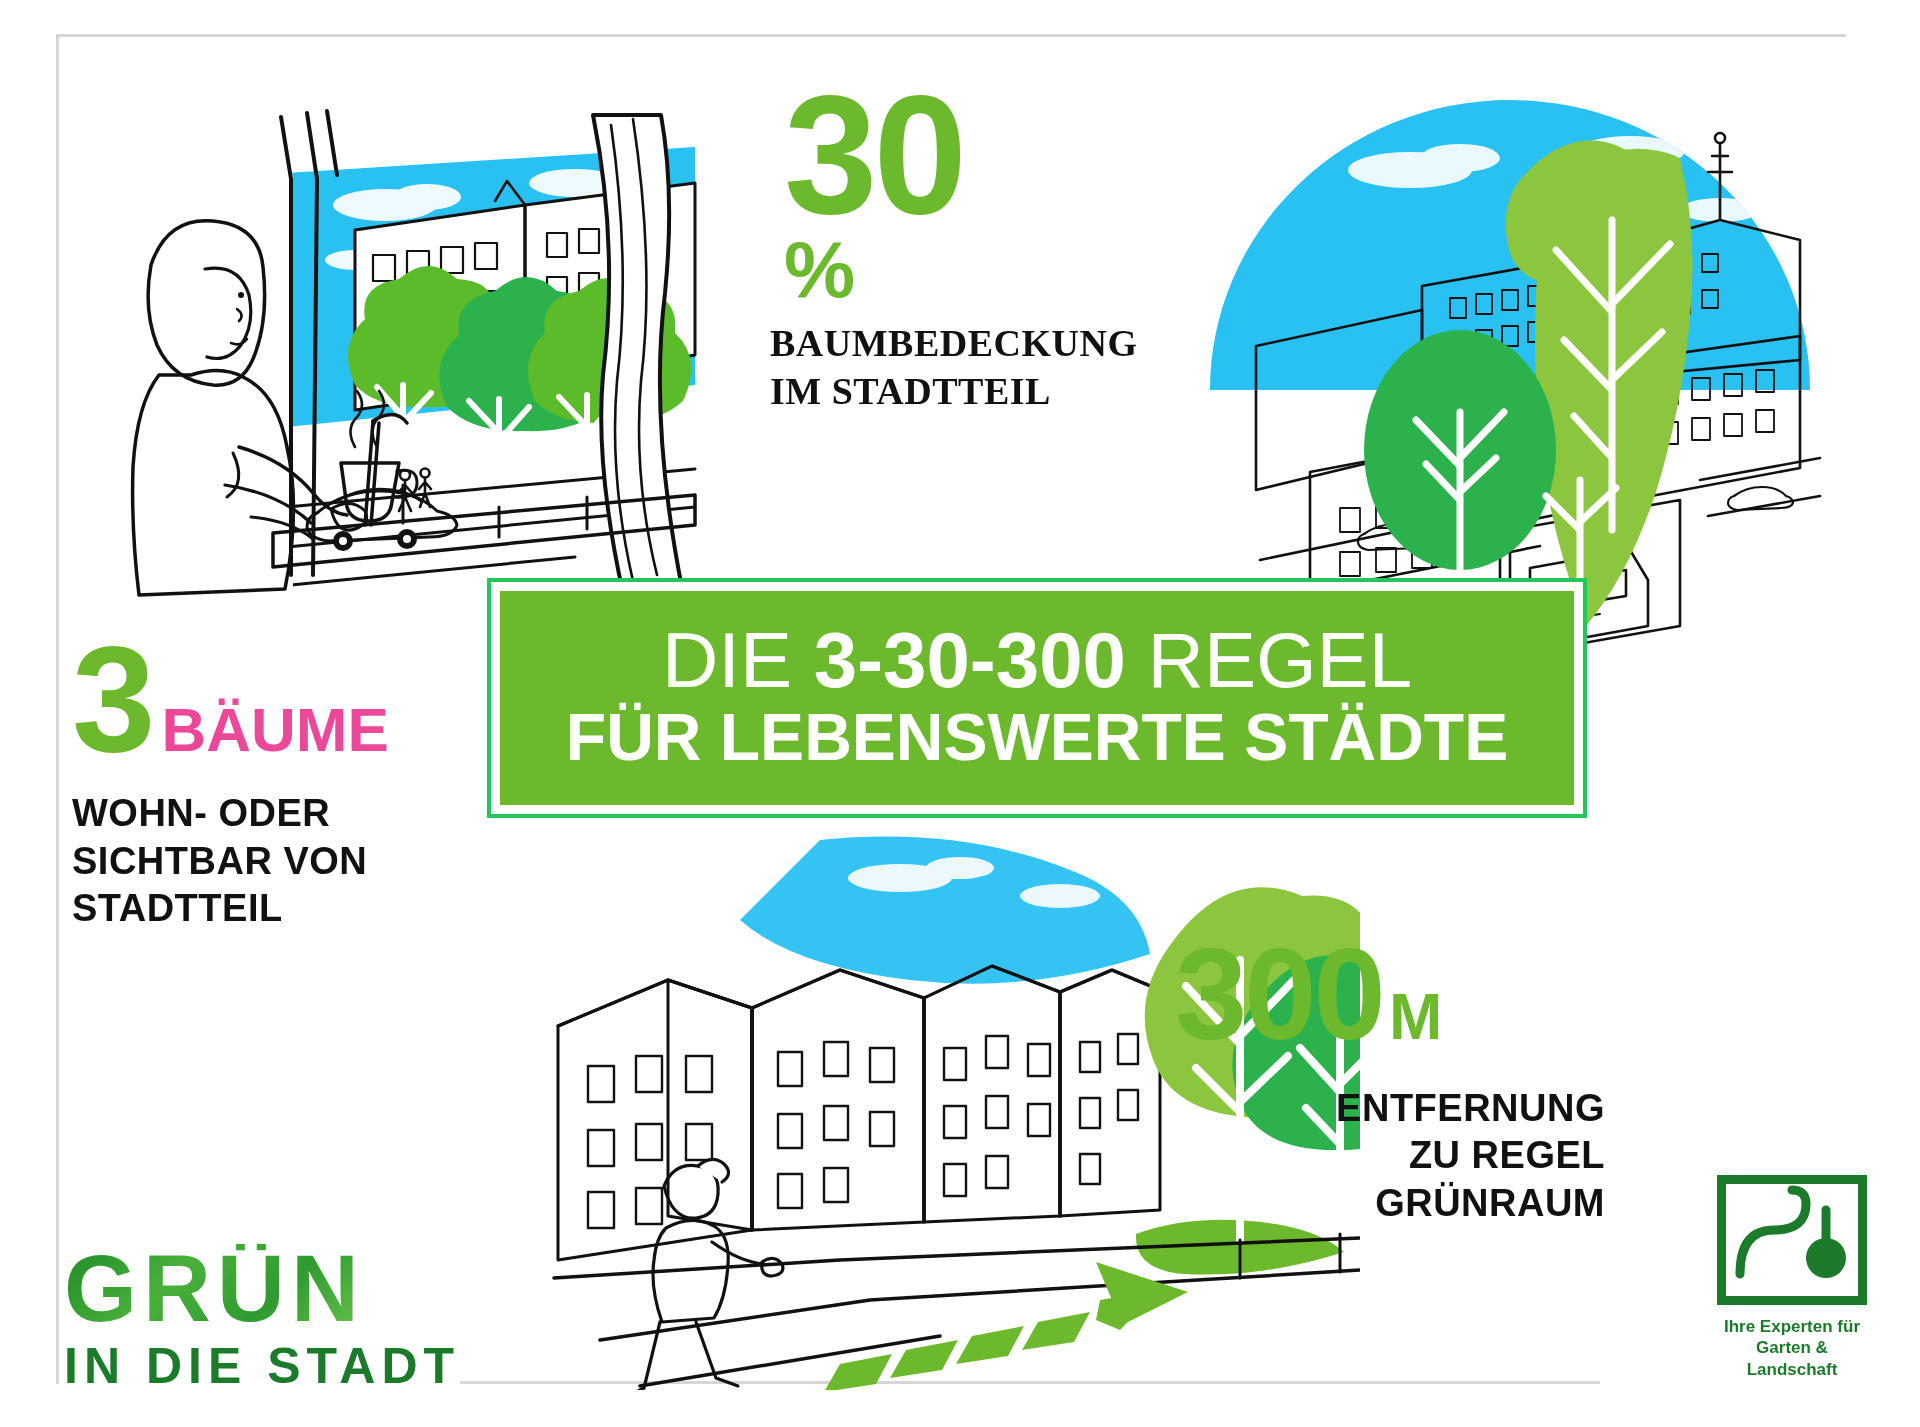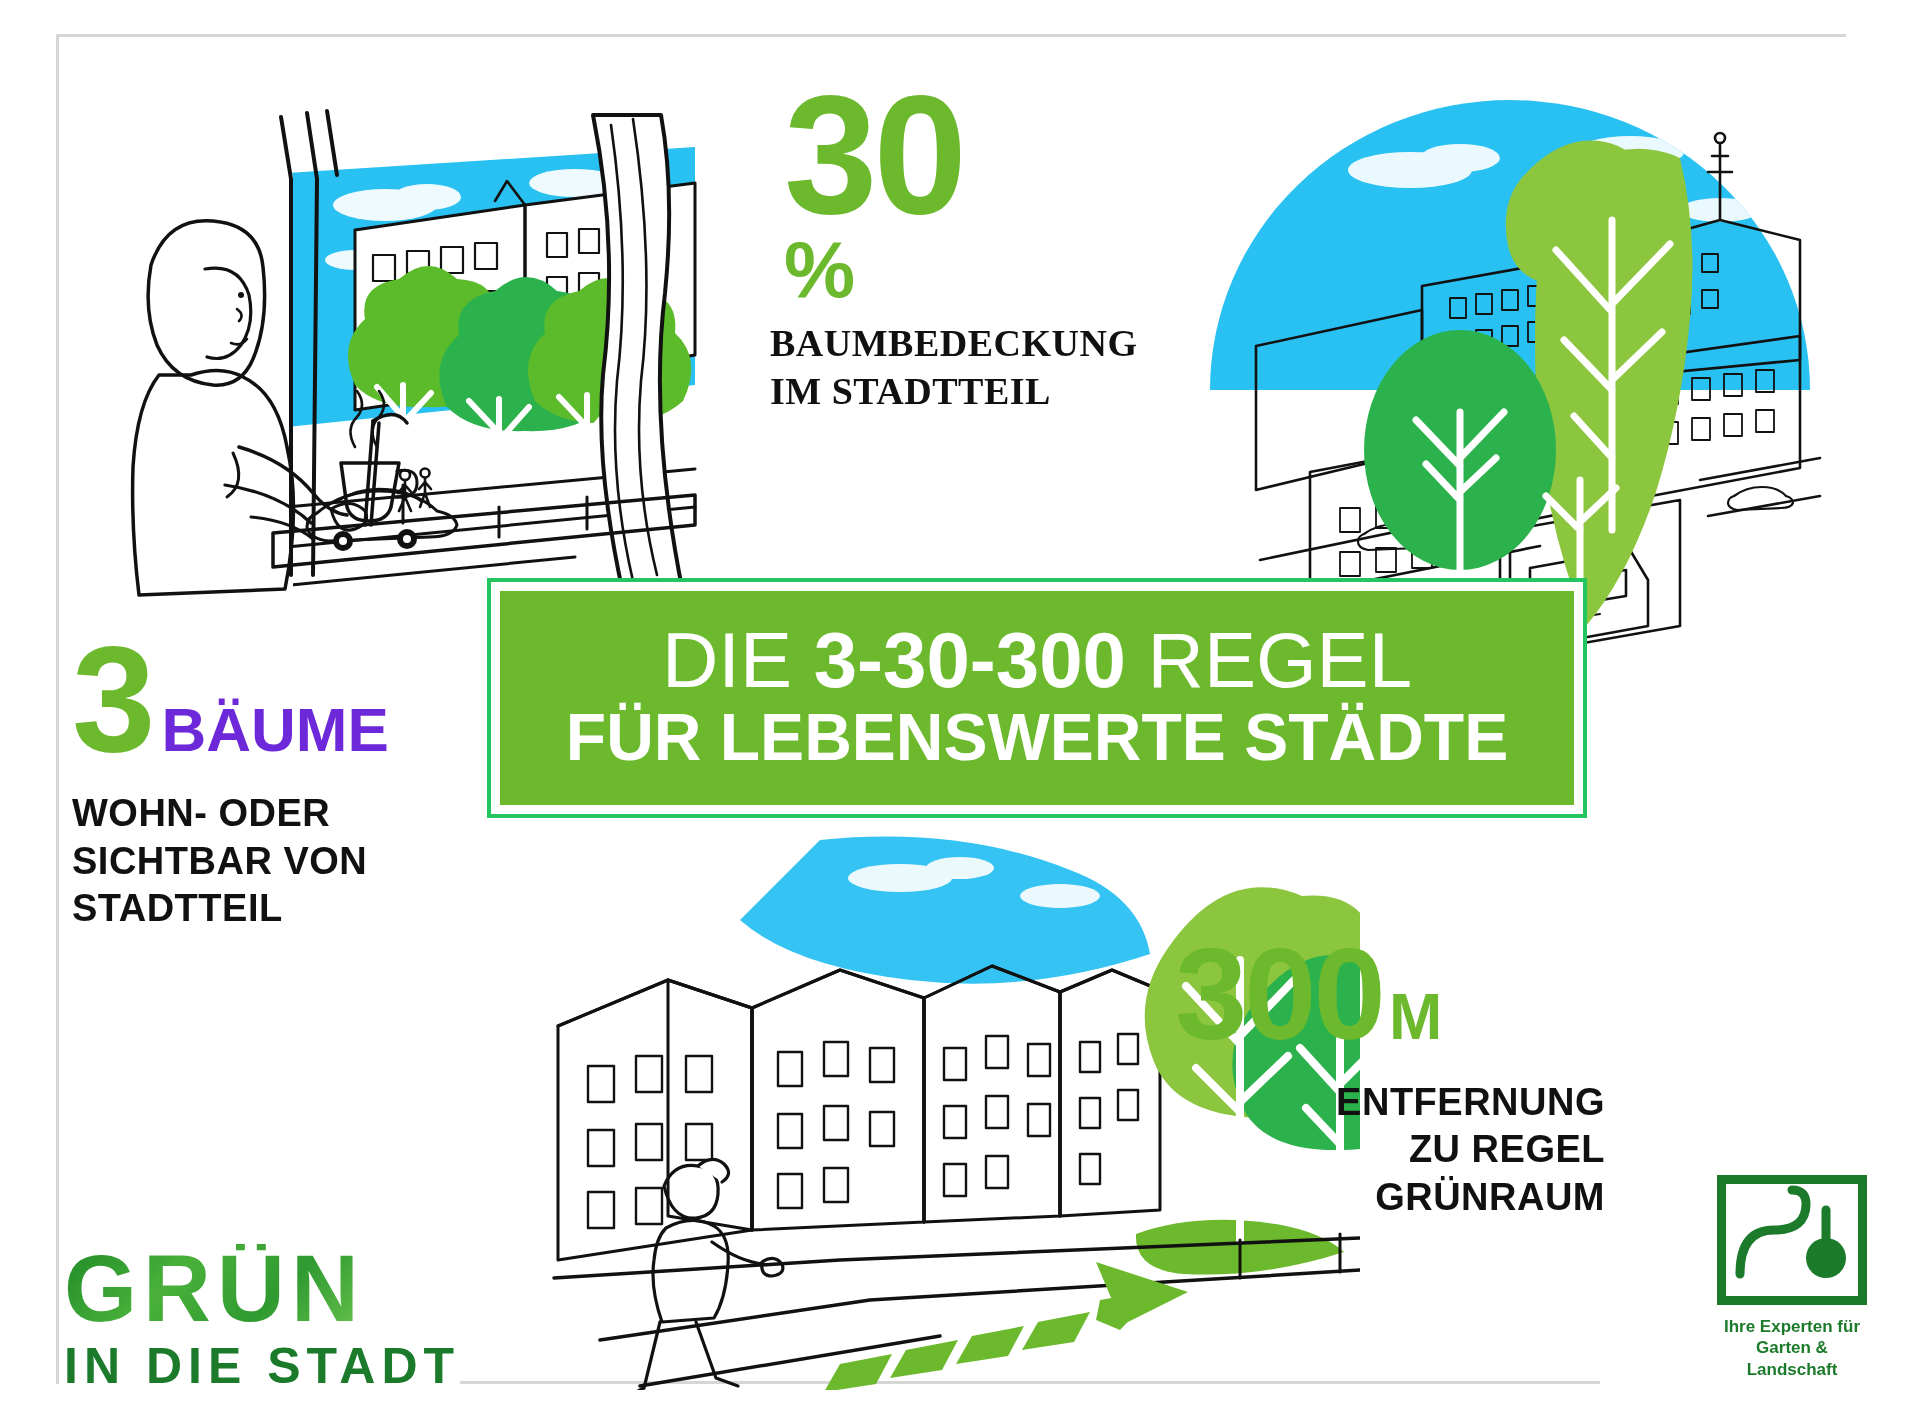--- a/index.html
+++ b/index.html
@@ -34,28 +34,28 @@
   #pct30 { font-size:80px; letter-spacing:-2px; margin-left:14px; }
   .sub-black {
     color:#111; font-weight:bold; font-size:38px; line-height:1.25;
     letter-spacing:0.5px; font-family:"Liberation Sans", sans-serif;
   }
   #lbl30 { margin-top:14px;font-family:Liberation Serif, serif; }
 
   
   #block3 { position:absolute; left:72px; top:630px; width:430px; }
   #num3 { font-size:150px; }
-  #word-baeume { color:#6d28d9; font-weight:bold; font-size:62px; letter-spacing:0px; margin-left:10px; }
+  #word-baeume { color:#ec4899; font-weight:bold; font-size:62px; letter-spacing:0px; margin-left:10px; }
   #lbl3 { margin-top:22px; }
 
   
   #block300 { position:absolute; left:1175px; top:935px; width:430px; text-align:right; }
   #num300 { font-size:130px; letter-spacing:-3px; }
   #word-m { color:#6cb92d; font-weight:bold; font-size:64px; margin-left:6px; letter-spacing:0px;}
-  #lbl300 { margin-top:24px; }
+  #lbl300 { margin-top:30px; }
 
   
   #banner {
     position:absolute; left:487px; top:578px; width:1100px; height:240px;
     border:4px solid #22c55e; background:#ffffff; padding:9px;
   }
   #banner-inner {
     width:100%; height:100%; background:#6cb92d;
     display:flex; flex-direction:column; align-items:center; justify-content:center;
     color:#ffffff;

